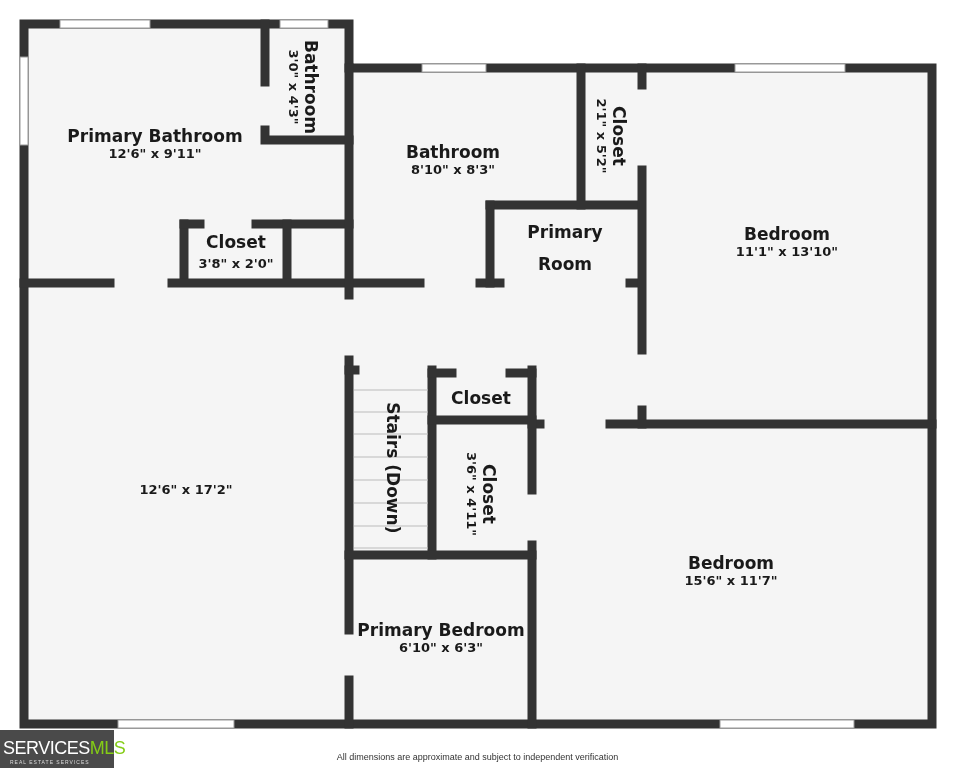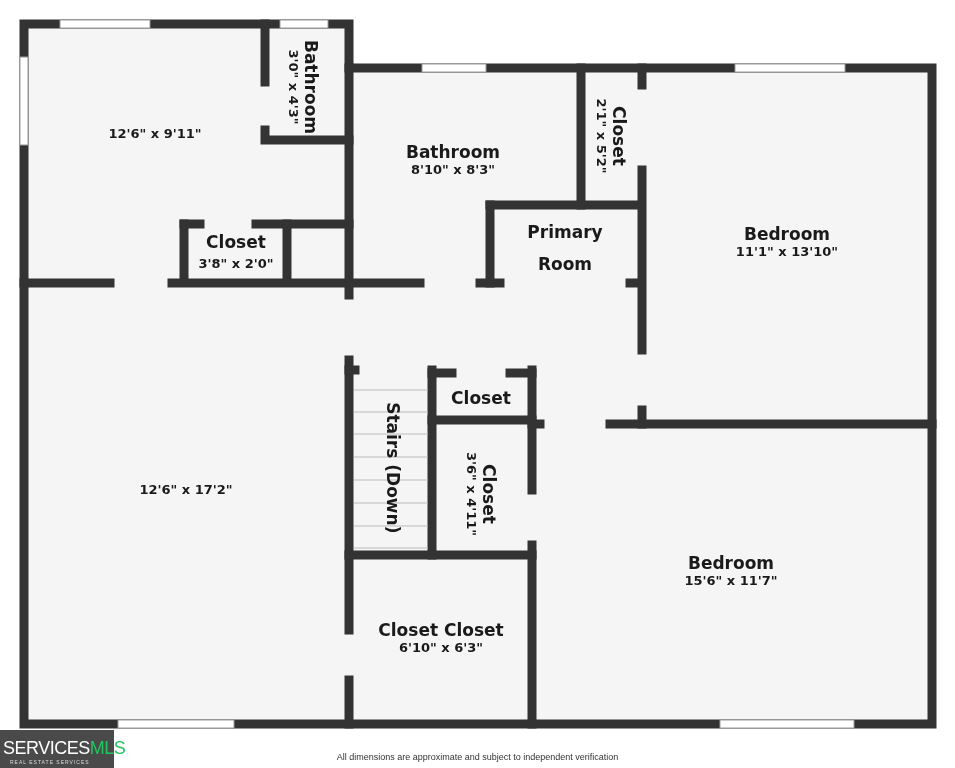--- a/index.html
+++ b/index.html
@@ -5,21 +5,21 @@
   html,body{margin:0;padding:0;background:#fff;}
   body{width:955px;height:768px;position:relative;overflow:hidden;font-family:"DejaVu Sans","Liberation Sans",sans-serif;}
   #plan{position:absolute;left:0;top:0;}
   .lbl{position:absolute;text-align:center;color:#1a1a1a;line-height:1.2;white-space:nowrap;}
   .lbl .n{font-weight:bold;font-size:17px;display:block;}
   .lbl .d{font-size:13px;font-weight:bold;display:block;}
   .rot{transform:rotate(90deg);transform-origin:center center;}
   .disclaimer{position:absolute;left:0;width:955px;top:752px;text-align:center;font-size:9px;color:#333;font-family:Liberation Sans, sans-serif;}
   .logo{position:absolute;left:0;top:730px;width:114px;height:38px;background:#4a4a4a;color:#fff;font-family:"Liberation Sans",sans-serif;}
   .logo .g{position:absolute;left:3px;top:8px;font-size:18px;letter-spacing:-0.5px;}
-  .logo .g b{font-weight:normal;color:#22c55e;}
+  .logo .g b{font-weight:normal;color:#84cc16;}
   .logo .s{position:absolute;left:10px;top:29px;font-size:5px;letter-spacing:1px;color:#ddd;}
 </style>
 </head>
 <body>
 
 <svg id="plan" width="955" height="768" viewBox="0 0 955 768">
 
   <g fill="#f5f5f5">
     <rect x="24" y="24" width="325" height="700"></rect>
     <rect x="349" y="68" width="586" height="656"></rect>
@@ -82,20 +82,21 @@
       <rect x="280" y="20" width="48" height="8"></rect>
     <rect x="20" y="57" width="8" height="88"></rect>
       <rect x="422" y="64" width="64" height="8"></rect>
     <rect x="735" y="64" width="110" height="8"></rect>
       <rect x="118" y="720" width="116" height="8"></rect>
     <rect x="720" y="720" width="134" height="8"></rect>
   </g>
 </svg>
 
 <div class="lbl" style="left:60px;top:126px;width:190px;">
+  <span class="n">Primary Bathroom</span>
   <span class="d">12'6" x 9'11"</span>
 </div>
 <div class="lbl rot" style="left:238px;top:69px;width:130px;">
   <span class="n">Bathroom</span>
   <span class="d">3'0" x 4'3"</span>
 </div>
 <div class="lbl" style="left:383px;top:142px;width:140px;">
   <span class="n">Bathroom</span>
   <span class="d">8'10" x 8'3"</span>
 </div>
@@ -122,21 +123,21 @@
   <span class="n">Stairs (Down)</span>
 </div>
 <div class="lbl" style="left:438px;top:388px;width:86px;">
   <span class="n">Closet</span>
 </div>
 <div class="lbl rot" style="left:425px;top:476px;width:112px;">
   <span class="n">Closet</span>
   <span class="d">3'6" x 4'11"</span>
 </div>
 <div class="lbl" style="left:356px;top:620px;width:170px;">
-  <span class="n">Closet Closet</span>
+  <span class="n">Primary Bedroom</span>
   <span class="d">6'10" x 6'3"</span>
 </div>
 <div class="lbl" style="left:656px;top:553px;width:150px;">
   <span class="n">Bedroom</span>
   <span class="d">15'6" x 11'7"</span>
 </div>
 
 <div class="logo">
   <span class="g"><span>SERVICES</span><b>MLS</b></span>
   <span class="s">REAL ESTATE SERVICES</span>

